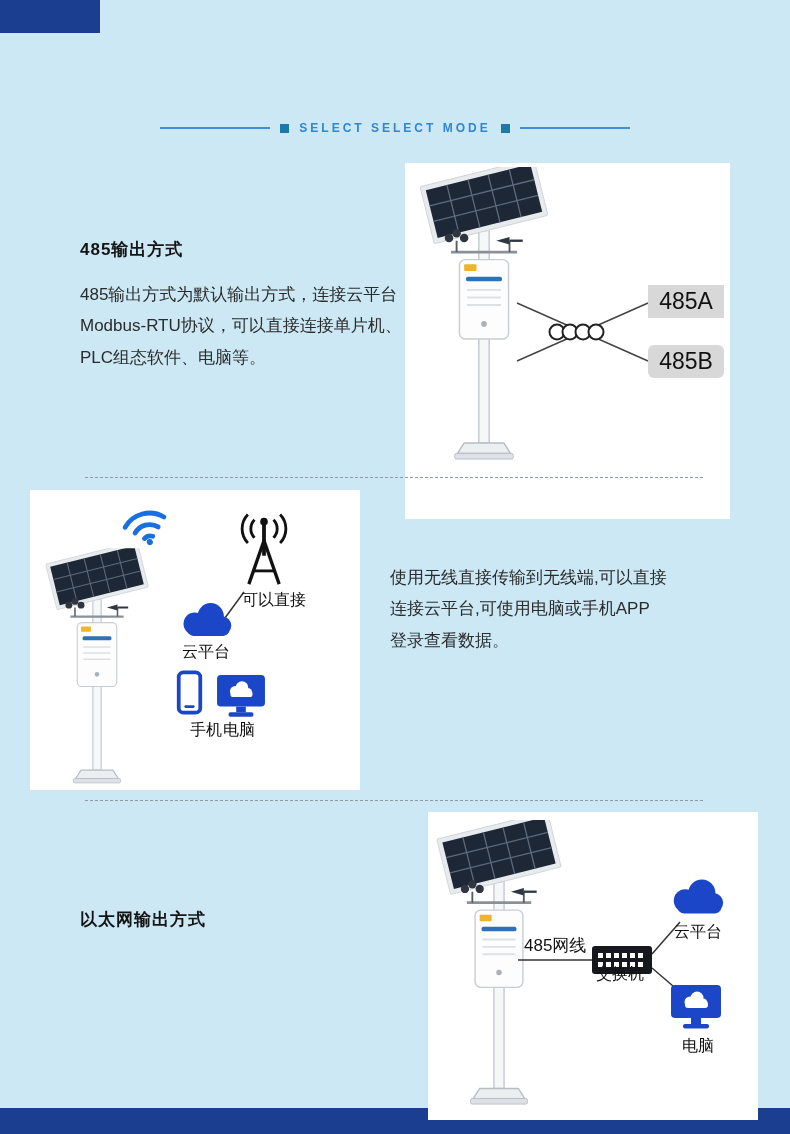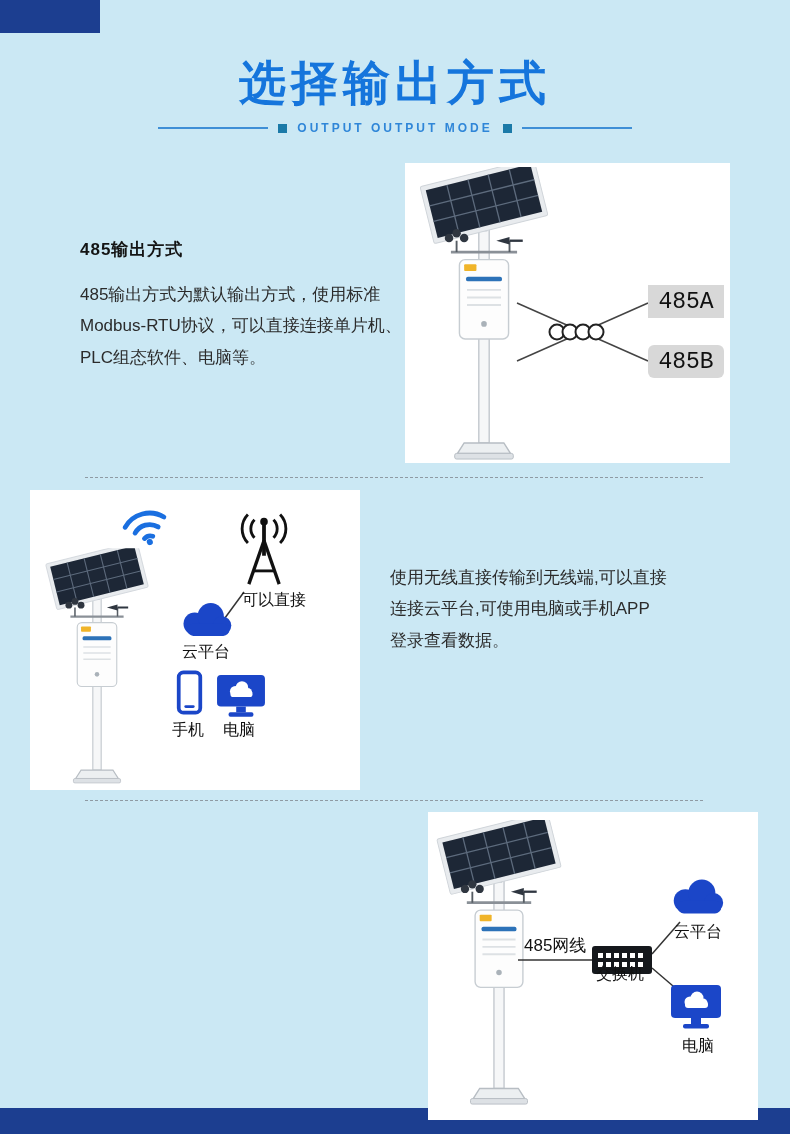--- a/index.html
+++ b/index.html
@@ -20,21 +20,21 @@
   
   .text-col{position:absolute;}
   .text-col h2{margin:0 0 18px 0;font-size:17px;font-weight:bold;color:#141414;letter-spacing:1px;}
   .text-col p{margin:0;font-size:17px;line-height:1.85;color:#2b2b2b;white-space:pre-line;}
   .tc-485{left:80px;top:238px;width:340px;}
   .tc-4g{left:390px;top:562px;width:355px;}
   .tc-eth{left:80px;top:908px;width:345px;}
 
   
   .panel{position:absolute;background:#ffffff;}
-  .panel-485{left:405px;top:163px;width:325px;height:300px;font-family:Liberation Mono, monospace;}
+  .panel-485{left:405px;top:163px;width:325px;height:356px;}
   .panel-4g{left:30px;top:490px;width:330px;height:300px;}
   .panel-eth{left:410px;top:812px;width:330px;height:308px;z-index:2;margin-left:18px;}
   .conn{position:absolute;left:0;top:0;pointer-events:none;}
 
   .tag{position:absolute;left:243px;width:76px;height:33px;background:#d8d8d8;
        color:#111;font-size:23px;display:flex;align-items:center;justify-content:center;}
   .tag-a{top:122px;}
   .tag-b{top:182px;border-radius:6px;}
 
   .diagram-label{position:absolute;font-size:16px;color:#111;}
@@ -95,33 +95,32 @@
       </g>
       <circle cx="75" cy="166" r="3" fill="#aab2b9"></circle>
     </symbol>
   </defs>
 </svg>
 
 <div class="page">
 
   <div class="corner-bar"></div>
 
-  <h1 class="title">选择输出方式</h1>
 
   <div class="subtitle-row">
     <span class="rule"></span>
     <span class="sq-dot"></span>
-    <span class="subtitle">OUTPUT OUTPUT MODE</span>
+    <span class="subtitle">SELECT SELECT MODE</span>
     <span class="sq-dot"></span>
     <span class="rule"></span>
   </div>
 
   <div class="text-col tc-485">
     <h2>485输出方式</h2>
-    <p>485输出方式为默认输出方式，使用标准
+    <p>485输出方式为默认输出方式，连接云平台
 Modbus-RTU协议，可以直接连接单片机、
 PLC组态软件、电脑等。</p>
   </div>
 
   <div class="panel panel-485">
     <svg class="station st-485" viewBox="0 0 150 310">
         <use href="#sym-station"></use>
       </svg>
     <svg class="conn" width="325" height="300">
       <g stroke="#444" stroke-width="1.5">
@@ -182,21 +181,21 @@
         <circle cx="49" cy="29" r="10"></circle>
           <rect x="12" y="27" width="45" height="13" rx="6.5"></rect>
       </g>
     </svg>
     <div class="diagram-label" style="left:152px;top:152px;">云平台</div>
 
     <svg class="phone-icon" viewBox="0 0 28 48">
       <rect x="2.5" y="2.5" width="23" height="43" rx="5" fill="#fff" stroke="#1b46c8" stroke-width="4"></rect>
       <line x1="10" y1="39" x2="18" y2="39" stroke="#1b46c8" stroke-width="3" stroke-linecap="round"></line>
     </svg>
-    <div class="diagram-label" style="left:142px;top:230px;">手机</div>
+    <div class="diagram-label" style="left:160px;top:230px;">手机</div>
 
     <svg class="pc-4g" viewBox="0 0 52 48">
       <rect x="1" y="1" width="50" height="33" rx="4" fill="#1b46c8"></rect>
       <g fill="#ffffff">
         <circle cx="20" cy="18" r="5.5"></circle>
           <circle cx="27" cy="14" r="6.5"></circle>
         <circle cx="33" cy="19" r="4.5"></circle>
           <rect x="15" y="17.5" width="23" height="6.5" rx="3"></rect>
       </g>
       <rect x="21" y="34" width="10" height="6" fill="#1b46c8"></rect>
@@ -207,20 +206,21 @@
 
   <div class="text-col tc-4g">
     <p>使用无线直接传输到无线端,可以直接
 连接云平台,可使用电脑或手机APP
 登录查看数据。</p>
   </div>
 
   <div class="dashed d2"></div>
 
   <div class="text-col tc-eth">
+    <h2>以太网输出方式</h2>
   </div>
 
   <div class="panel panel-eth">
     <svg class="station st-eth" viewBox="0 0 150 310">
         <use href="#sym-station"></use>
       </svg>
 
     <svg class="conn" width="330" height="308">
       <g stroke="#333" stroke-width="1.5">
         <line x1="90" y1="148" x2="164" y2="148"></line>

